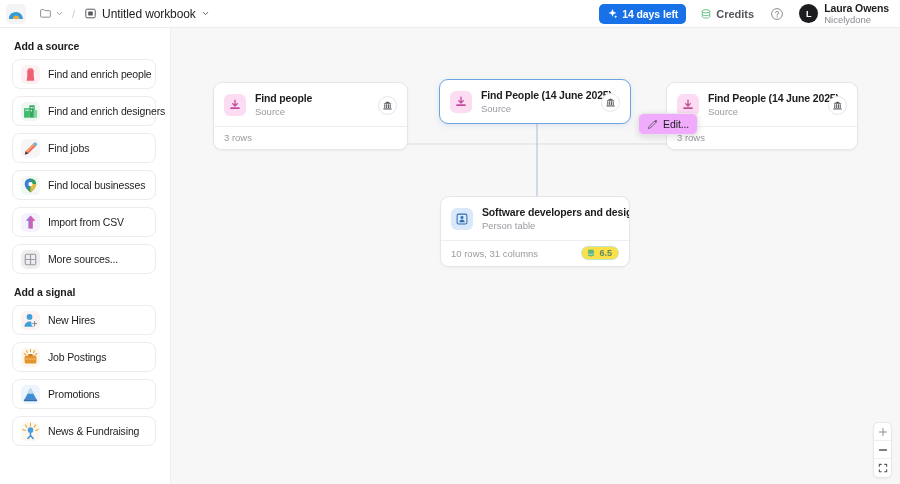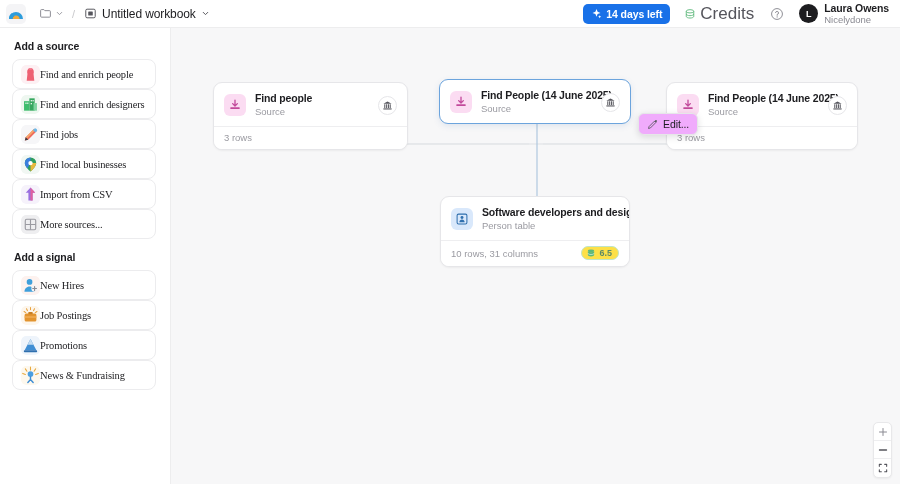--- a/index.html
+++ b/index.html
@@ -29,21 +29,21 @@
   .wb-title { font-size: 12px; color: #1d1d20; font-weight: 400; letter-spacing: -0.1px; }
   .tb-right { margin-left: auto; display: flex; align-items: center; gap: 10px; }
   .trial-pill {
     display: flex; align-items: center; gap: 4px;
     background: #1971e8; color: #fff;
     font-size: 10.5px; font-weight: 600;
     border-radius: 5px; padding: 4px 8px; cursor: pointer;
     letter-spacing: -0.1px;
   }
   .credits-btn { display: flex; align-items: center; gap: 4px; cursor: pointer; padding: 3px 4px; border-radius: 4px; }
-  .credits-label { font-size: 17px; color: #55555c; font-weight: 400; }
+  .credits-label { font-size: 11px; color: #55555c; font-weight: 700; }
   .help-btn { cursor: pointer; display: flex; align-items: center; padding: 2px; border-radius: 50%; }
   .user-block { display: flex; align-items: center; gap: 6px; cursor: pointer; padding: 2px 3px; border-radius: 5px; }
   .avatar {
     width: 19px; height: 19px; border-radius: 50%;
     background: #1d1d20; color: #fff;
     display: flex; align-items: center; justify-content: center;
     font-size: 9px; font-weight: 600; flex: none;
   }
   .user-name { font-size: 10.5px; font-weight: 700; color: #1d1d20; line-height: 11px; letter-spacing: -0.1px;}
   .user-org { font-size: 9.5px; color: #8a8a92; line-height: 11px; }
@@ -60,26 +60,25 @@
     overflow-y: auto; overflow-x: hidden;
     position: relative; z-index: 20;
   }
   .sidebar::-webkit-scrollbar { width: 0px; }
   .section-title {
     font-size: 10.5px; font-weight: 700; color: #1d1d20;
     margin: 4px 0 7px 2px; letter-spacing: -0.1px;
   }
   .section-title.second { margin-top: 12px; }
   .side-item {
-    display: flex; align-items: center; 
+    display: flex; align-items: center; gap: 8px;
     border: 1px solid #ececee; border-radius: 8px;
     background: #fff; padding: 5px 8px;
-    margin-bottom: 0; cursor: pointer;
+    margin-bottom: 7px; cursor: pointer;
     height: 30px;
-    font-family: Liberation Serif, serif;
   }
   .side-ico {
     width: 19px; height: 19px; border-radius: 5px;
     display: flex; align-items: center; justify-content: center;
     flex: none; font-size: 12px; line-height: 1;
     overflow: hidden;
   }
   .side-label { font-size: 10.5px; color: #1d1d20; font-weight: 500; letter-spacing: -0.15px; white-space: nowrap; }
 
   

